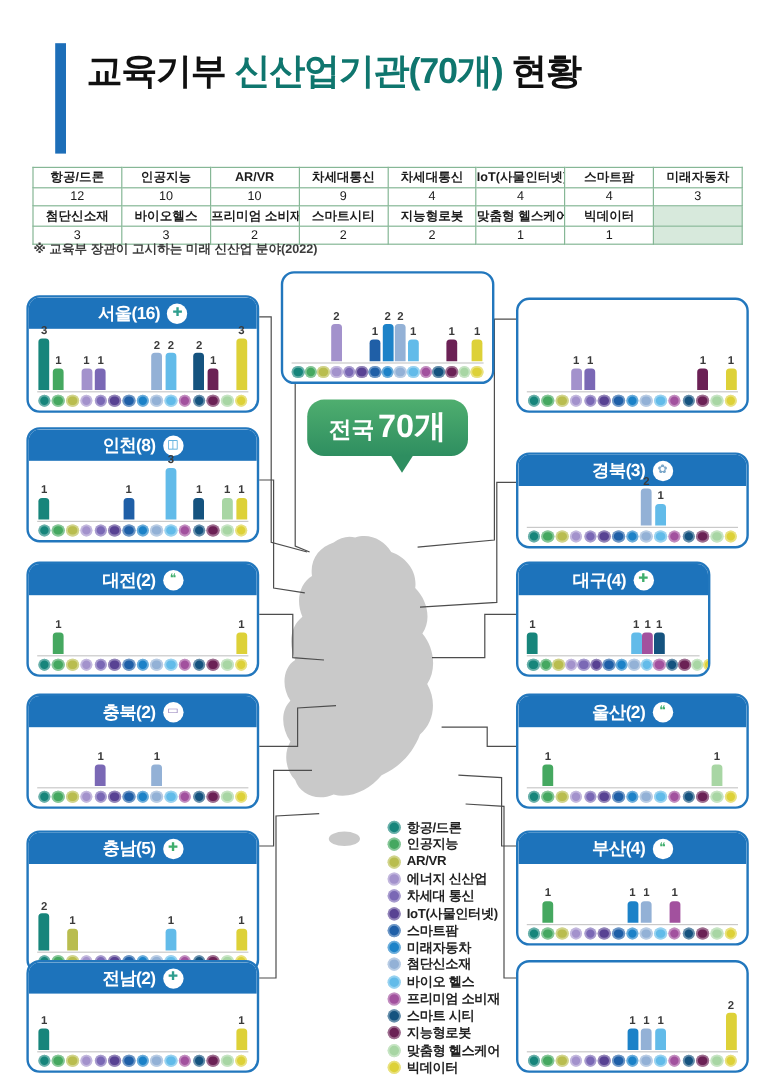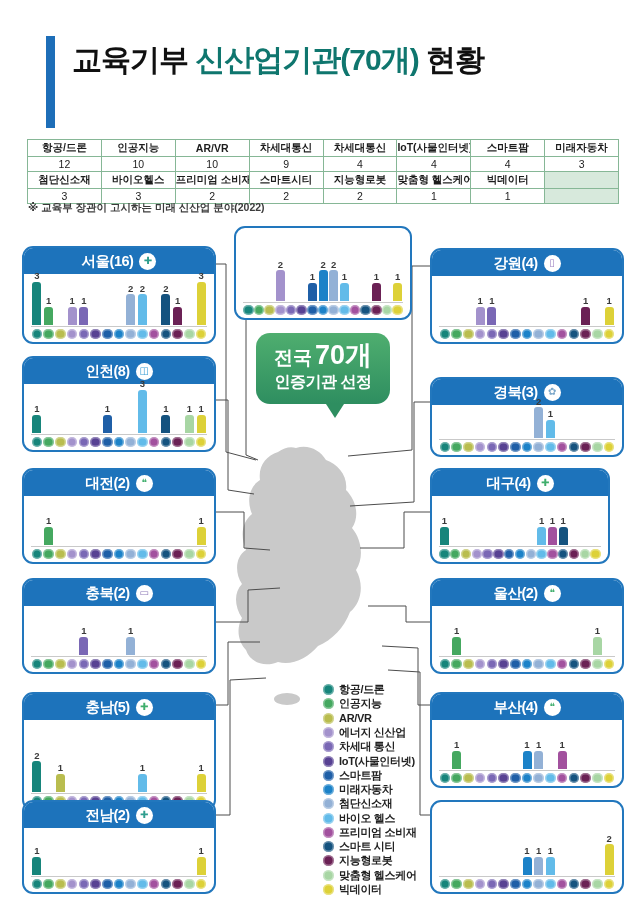--- a/index.html
+++ b/index.html
@@ -326,24 +326,20 @@
       </div>
       <div class="dot-slot">
         <span class="dot" style="background: rgb(168, 214, 164);"></span>
       </div>
       <div class="dot-slot">
         <span class="dot" style="background: rgb(221, 209, 56);"></span>
       </div>
     </div>
   </div>
 <div class="card" style="left:430px;top:248px;width:194px;height:96px">
-    <div class="card-head">
-      <span class="card-title">강원(4)</span>
-      <span class="card-badge" style="color: rgb(155, 127, 192);">▯</span>
-    </div>
     <div class="card-chart">
       <div class="slot"></div>
       <div class="slot"></div>
       <div class="slot"></div>
       <div class="slot">
         <div class="bar-label">1</div>
         <div class="bar" style="height: 18.5px; background: rgb(163, 146, 204);"></div>
       </div>
       <div class="slot">
         <div class="bar-label">1</div>
@@ -647,21 +643,21 @@
         <span class="dot" style="background: rgb(107, 33, 85);"></span>
       </div>
       <div class="dot-slot">
         <span class="dot" style="background: rgb(168, 214, 164);"></span>
       </div>
       <div class="dot-slot">
         <span class="dot" style="background: rgb(221, 209, 56);"></span>
       </div>
     </div>
   </div>
-<div class="card" style="left:430px;top:468px;width:180px;height:96px">
+<div class="card" style="left:430px;top:468px;width:162px;height:96px">
     <div class="card-head">
       <span class="card-title">대구(4)</span>
       <span class="card-badge" style="color: rgb(63, 174, 108);">✚</span>
     </div>
     <div class="card-chart">
       <div class="slot">
         <div class="bar-label">1</div>
         <div class="bar" style="height: 18.5px; background: rgb(23, 133, 123);"></div>
       </div>
       <div class="slot"></div>
@@ -1203,21 +1199,20 @@
       </div>
       <div class="dot-slot">
         <span class="dot" style="background: rgb(221, 209, 56);"></span>
       </div>
     </div>
   </div>
 
 <div class="callout">
   <div class="callout-box">
     <div class="callout-line1"><span class="small">전국</span><span class="big">70개</span></div>
-    <div class="callout-line2">인증기관 선정</div>
   </div>
   <div class="callout-tail"></div>
 </div>
 
 <ul id="legend">
     <li>
       <span class="dot" style="background: rgb(23, 133, 123);"></span>
       <span class="lbl">항공/드론</span>
     </li>
     <li>

